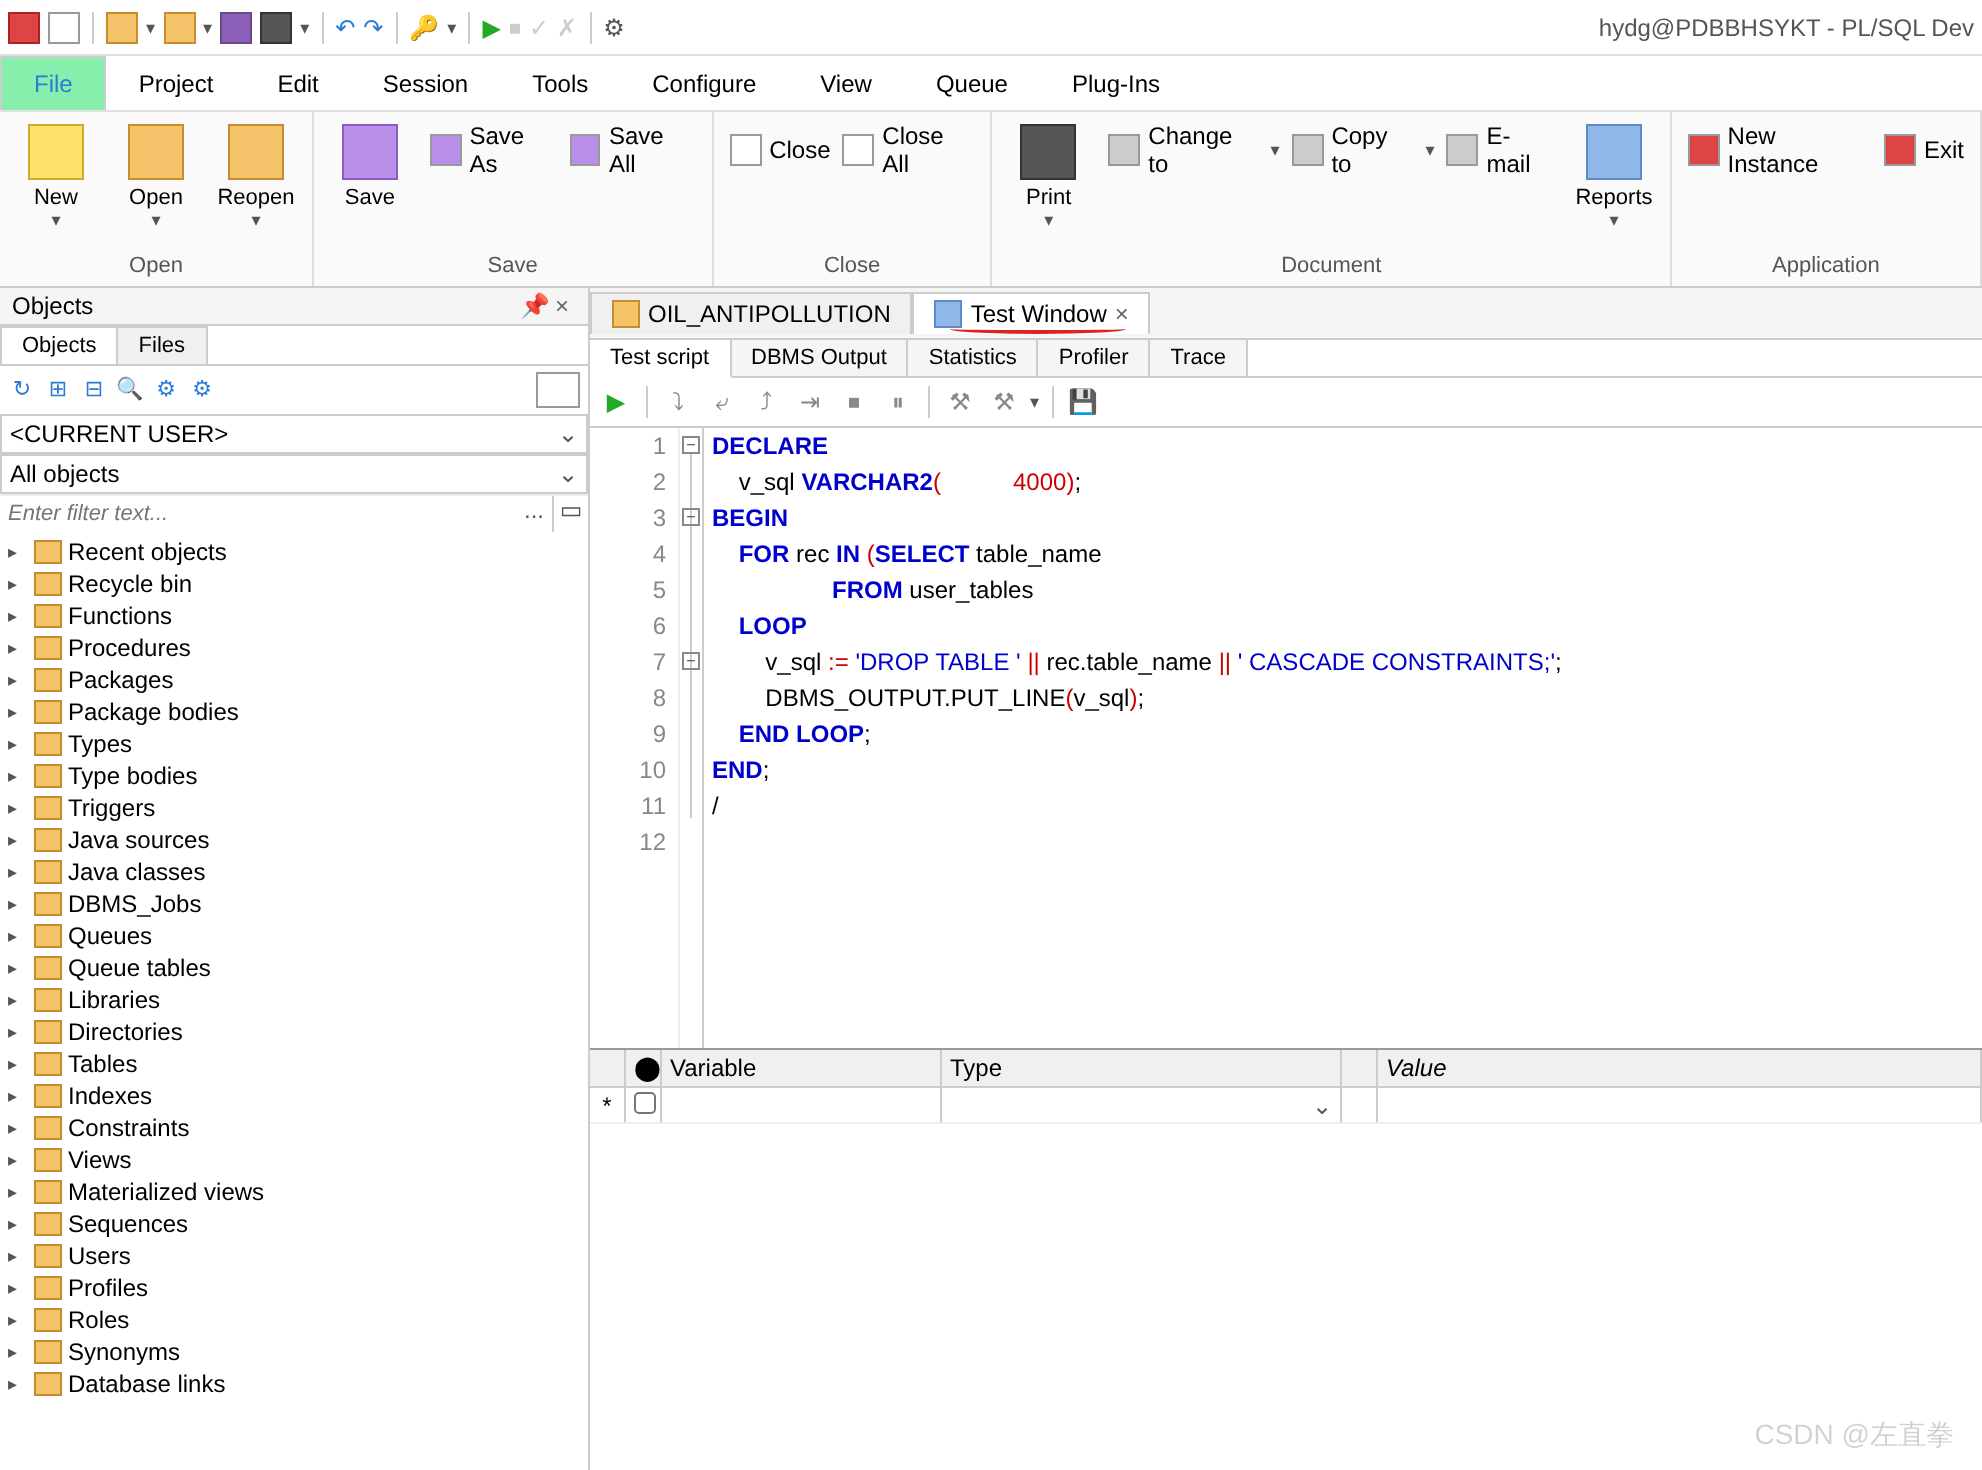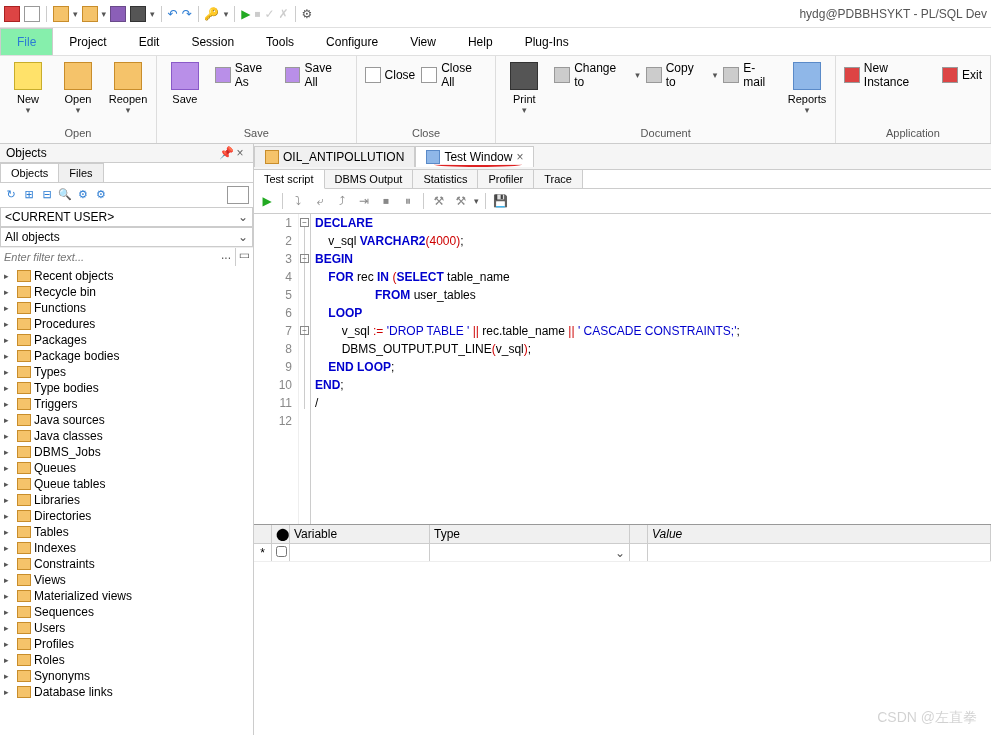--- a/index.html
+++ b/index.html
@@ -18,21 +18,21 @@
 .rb-big-icon { width: 28px; height: 28px; background: #f5c36a; border: 1px solid #c88d2b; margin-top: 4px; }
 .rb-big-icon.blue { background: #8fb7e8; border-color: #5a8ac8; }
 .rb-big-icon.purple { background: #b98fe8; border-color: #8a5ac8; }
 .rb-big-icon.dark { background: #555; border-color: #333; }
 .rb-big-icon.yellow { background: #ffe26a; border-color: #c8ad2b; }
 .rb-big-label { font-size: 11px; margin-top: 3px; text-align: center; }
 .rb-col { display: flex; gap: 2px; margin-top: 2px; }
 .rb-small { display: flex; align-items: center; gap: 4px; font-size: 11px; cursor: pointer; padding: 1px 2px; }
 .rb-small-icon { width: 16px; height: 16px; background: #ccc; border: 1px solid #999; }
 .main { flex: 1; display: flex; overflow: hidden; }
-.sidebar { width: 254px; border-right: 1px solid #ccc; display: flex; flex-direction: column; background: #fff; }
+.sidebar { width: 295px; border-right: 1px solid #ccc; display: flex; flex-direction: column; background: #fff; }
 .sb-title { display: flex; align-items: center; padding: 2px 6px; border-bottom: 1px solid #ccc; background: #f5f5f5; }
 .sb-title-spacer { flex: 1; }
 .sb-pin, .sb-close { width: 14px; height: 14px; cursor: pointer; color: #666; text-align: center; line-height: 14px; }
 .sb-tabs { display: flex; border-bottom: 1px solid #ccc; }
 .sb-tab { padding: 3px 10px; border: 1px solid #ccc; border-bottom: none; margin-right: -1px; cursor: pointer; background: #f0f0f0; font-size: 11px; }
 .sb-tab.active { background: #fff; }
 .sb-toolbar { display: flex; gap: 4px; padding: 3px 4px; align-items: center; }
 .sb-tb-icon { width: 14px; height: 14px; cursor: pointer; color: #2b7cd3; font-size: 11px; text-align: center; }
 .sb-combo { border: 1px solid #ccc; padding: 2px 4px; display: flex; align-items: center; font-size: 11px; }
 .sb-combo-spacer { flex: 1; }
@@ -61,21 +61,21 @@
 .code-area { display: flex; height: 310px; font-family: Consolas, monospace; font-size: 13px; }
 .gutter { width: 45px; background: #fff; text-align: right; color: #888; padding-right: 6px; border-right: 1px solid #eee; }
 .gutter div { line-height: 18px; }
 .fold-gutter { width: 12px; border-right: 1px solid #ccc; position: relative; }
 .fold-box { width: 9px; height: 9px; border: 1px solid #888; position: absolute; left: 1px; font-size: 8px; text-align: center; line-height: 7px; color: #555; cursor: pointer; }
 .fold-line { position: absolute; left: 5px; width: 1px; background: #ccc; }
 .code { flex: 1; padding-left: 4px; }
 .code-line { line-height: 18px; white-space: pre; }
 .kw { color: #0000cd; font-weight: bold; }
 .str { color: #0000cd; }
-.num { color: #cd0000; }
+.num { color: #cd0000; padding-left: 36px; }
 .id { color: #000; }
 .punct { color: #cd0000; }
 .grid-area { border-top: 1px solid #999; flex: 1; background: #fff; }
 .grid-hdr { display: flex; background: #f0f0f0; border-bottom: 1px solid #ccc; font-size: 11px; }
 .grid-cell { border-right: 1px solid #ccc; padding: 2px 4px; }
 .grid-row { display: flex; border-bottom: 1px solid #eee; font-size: 11px; height: 18px; }
 .watermark { position: absolute; right: 14px; bottom: 8px; color: rgba(0,0,0,0.18); font-size: 14px; pointer-events: none; }
 .underline-red { position: relative; }
 .underline-red::after { content: ""; position: absolute; left: -10px; right: -10px; bottom: -3px; height: 3px; border-bottom: 2px solid #d22; border-radius: 0 0 50% 50%; }
 .icn { display: inline-block; width: 16px; height: 16px; }
@@ -112,21 +112,21 @@
 </div>
 
 <div class="menubar">
     <div class="tab active">File</div>
     <div class="tab">Project</div>
     <div class="tab">Edit</div>
     <div class="tab">Session</div>
     <div class="tab">Tools</div>
     <div class="tab">Configure</div>
     <div class="tab">View</div>
-    <div class="tab">Help</div>
+    <div class="tab">Queue</div>
     <div class="tab">Plug-Ins</div>
   </div>
 
 <div class="ribbon">
   <div class="ribbon-group">
     <div class="ribbon-group-items">
       <div class="rb-big">
           <div class="rb-big-icon yellow"></div>
           <div class="rb-big-label">New</div>
           <div style="font-size:9px;color:#555;">▾</div>

